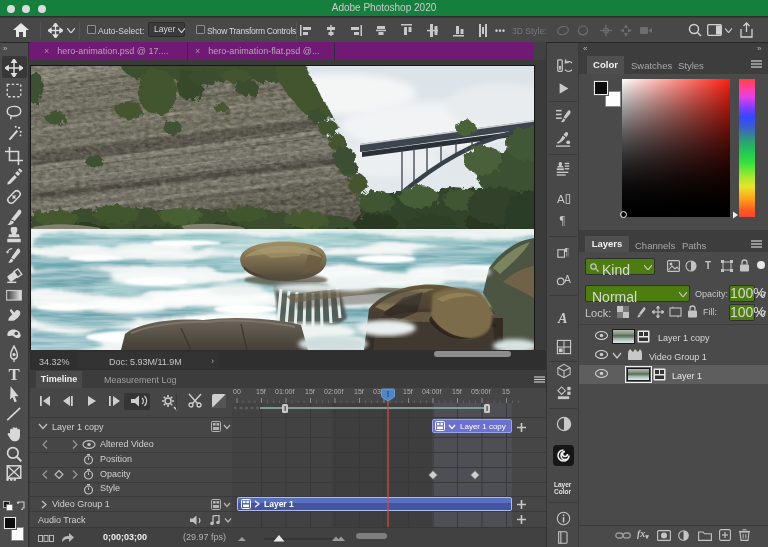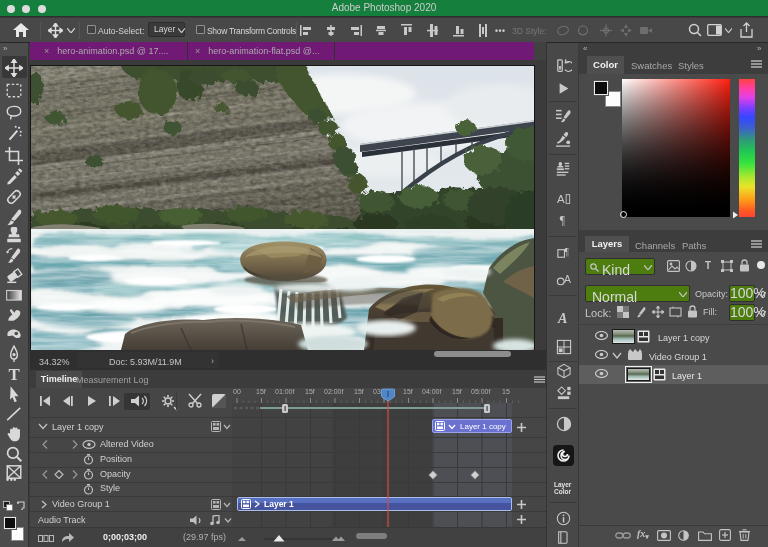--- a/index.html
+++ b/index.html
@@ -603,21 +603,21 @@
     <div class="abs" style="left:47px;top:2px;width:142px;height:16px;background:#333333;border-radius:2px"></div>
     <div class="abs" style="left:79px;top:7px">Doc: 5.93M/11.9M</div>
     <div class="abs" style="left:181px;top:6px;color:#aaa">›</div>
     <div class="abs" style="left:404px;top:1px;width:77px;height:6px;background:#8d8d8d;border-radius:3px"></div>
   </div>
 
   <div class="abs" id="timeline">
 
     <div class="abs" style="left:0;top:0;width:516px;height:18px;background:#3c3c3c"></div>
     <div class="abs" style="left:6px;top:1px;width:46px;height:17px;background:#4a4a4a;color:#f0f0f0;font-weight:bold;font-size:9px;line-height:17px;text-align:center">Timeline</div>
-    <div class="abs" style="left:46px;top:5px;color:#a0a0a0;font-size:9px">Measurement Log</div>
+    <div class="abs" style="left:74px;top:5px;color:#a0a0a0;font-size:9px">Measurement Log</div>
     <svg class="abs" style="left:504px;top:6px" width="11" height="7" viewBox="0 0 11 7">
         <g stroke="#c8c8c8" stroke-width="1.2">
           <line x1="0" y1="1" x2="11" y2="1"></line>
           <line x1="0" y1="3.5" x2="11" y2="3.5"></line>
           <line x1="0" y1="6" x2="11" y2="6"></line>
         </g>
       </svg>
 
     <svg class="abs" style="left:6px;top:21px" width="222" height="20" viewBox="0 0 222 20">
       <g fill="#cfcfcf">

